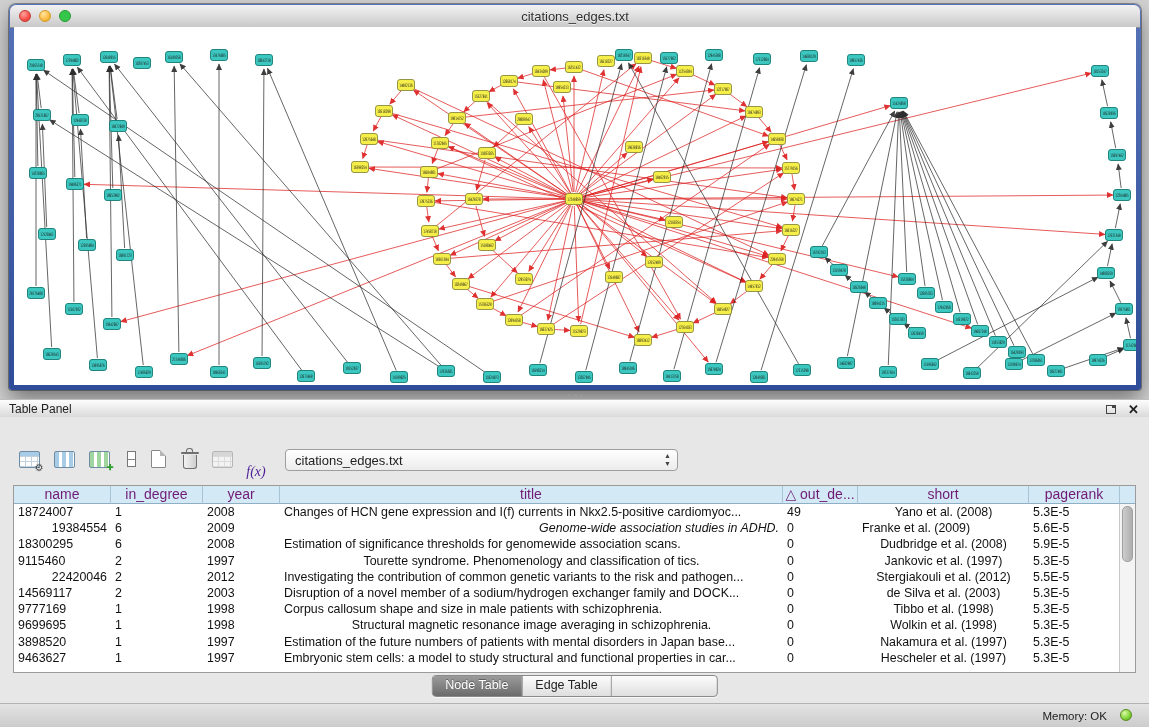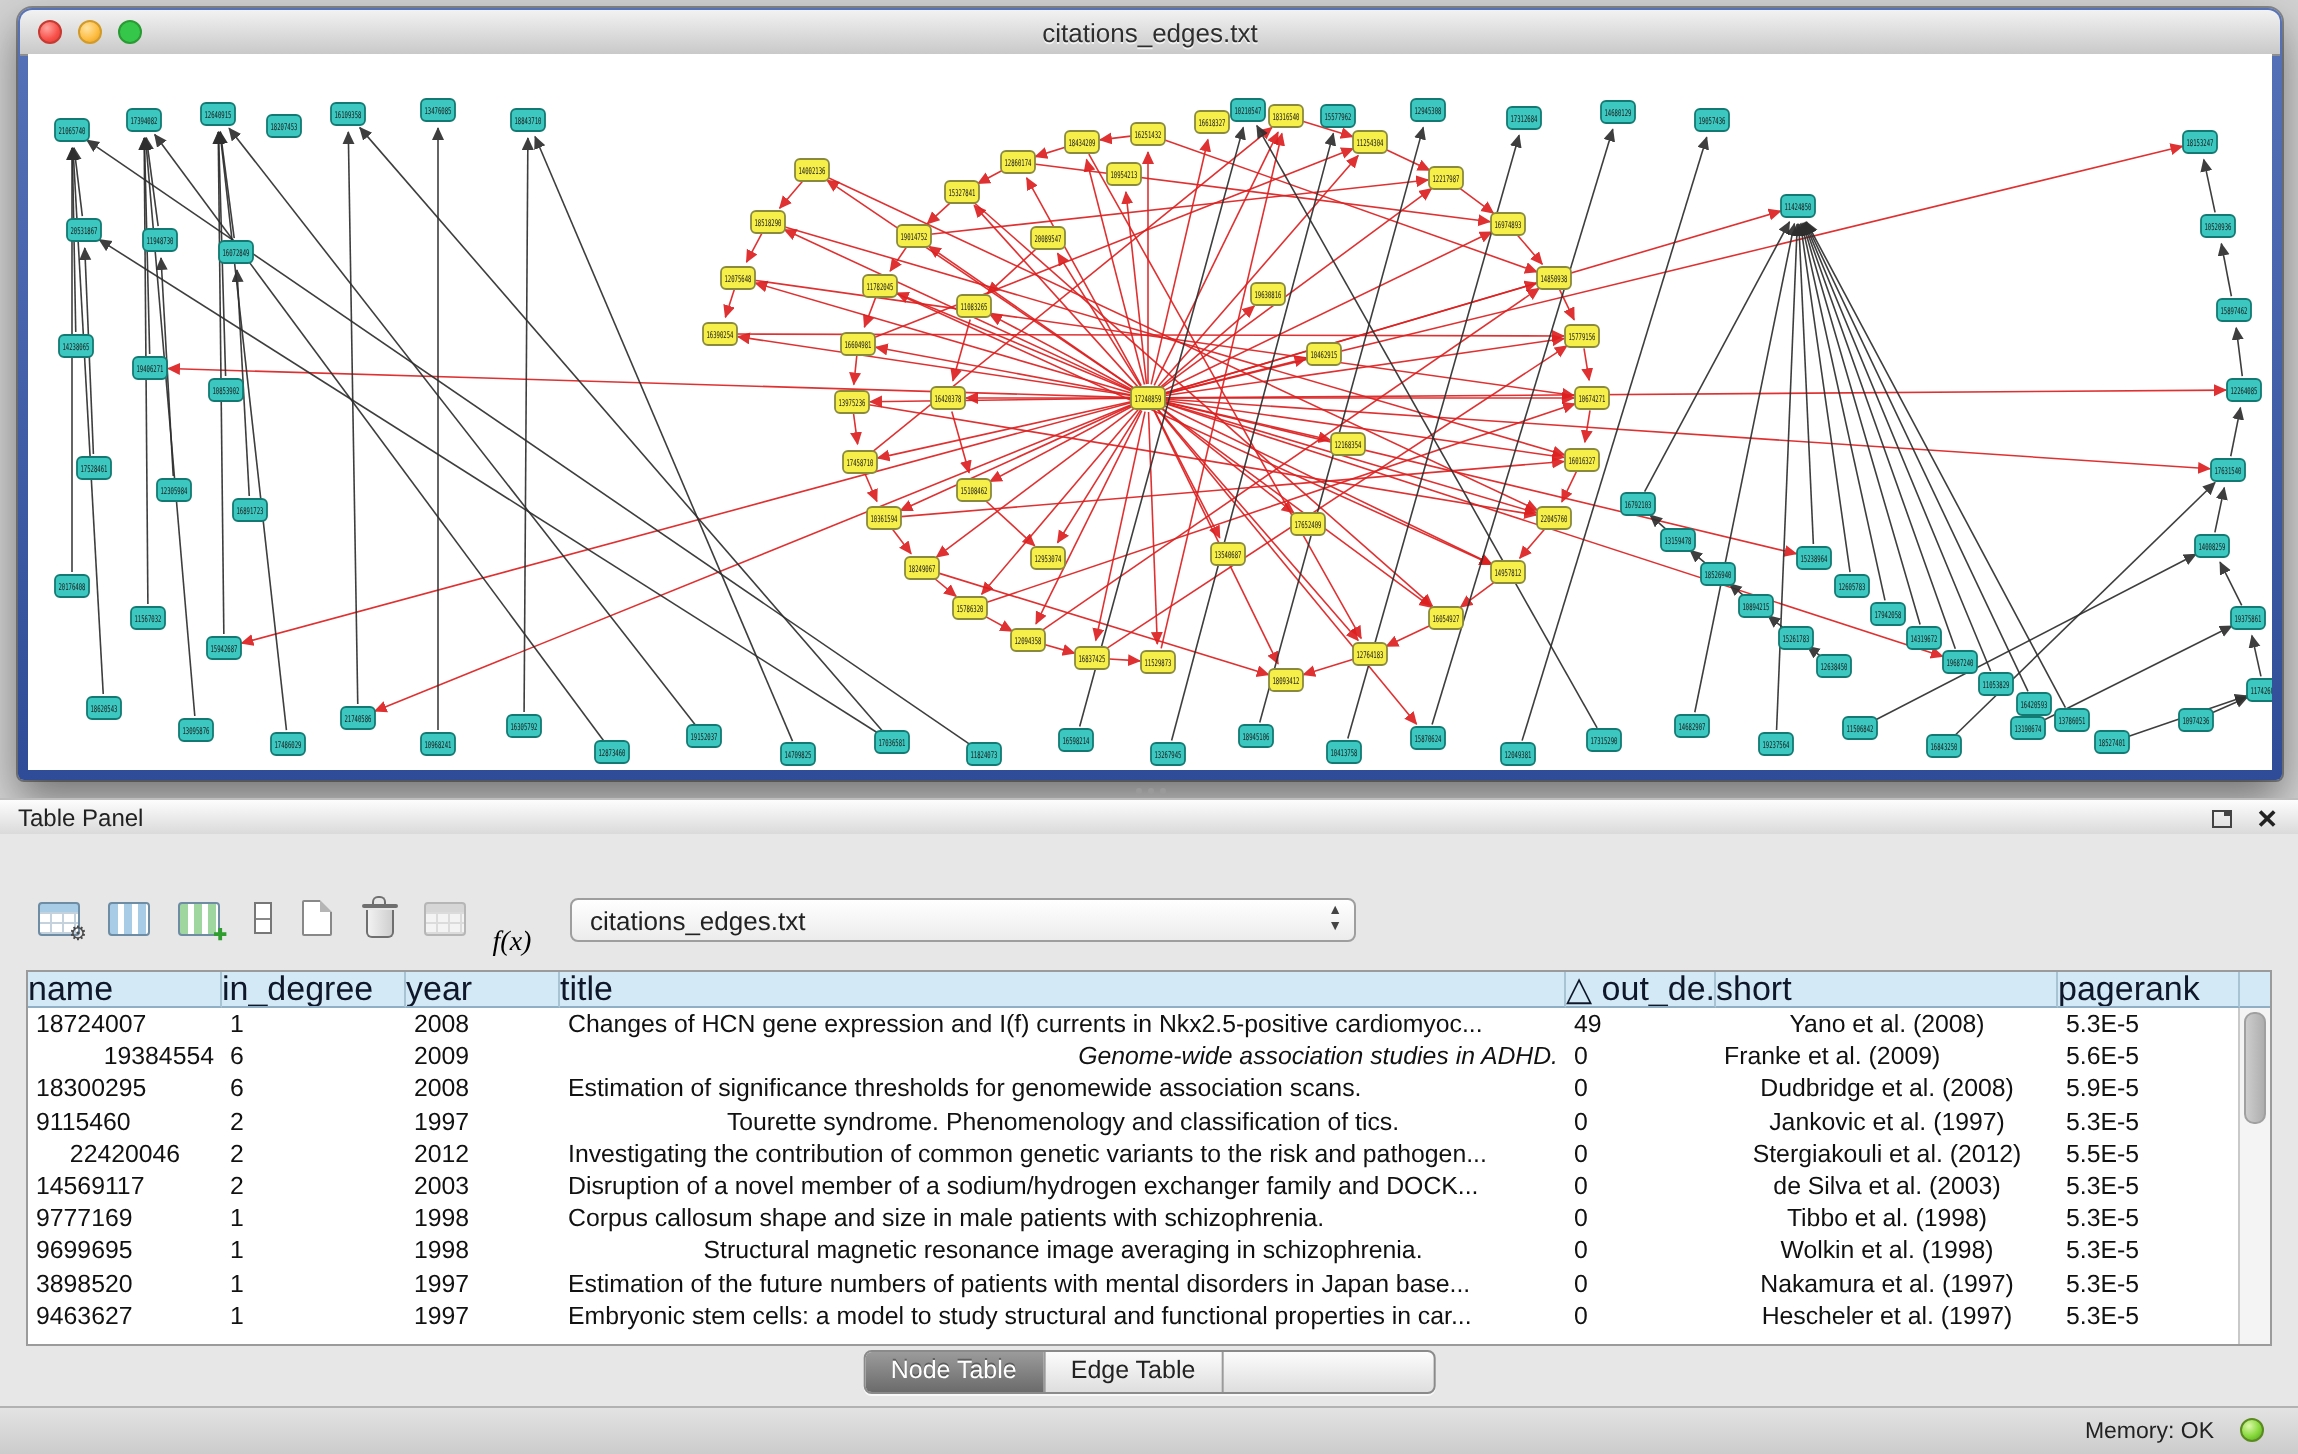--- a/index.html
+++ b/index.html
@@ -63,35 +63,35 @@
   .mt.green{background-image:repeating-linear-gradient(90deg,#9fd69f 0 4px,#fff 4px 7px);}
   .mt.green:after{content:"✚";position:absolute;right:-5px;bottom:-5px;font-size:8px;font-weight:bold;color:#2f9e2f;}
   .mt.gray{filter:grayscale(1);opacity:.5;}
   .ri{width:9px;height:16px;border:1px solid #777;background:#fff;box-sizing:border-box;}
   .ri i{display:block;height:1px;background:#888;margin-top:7px;}
   .doc{width:13px;height:16px;background:#fff;border:1px solid #888;border-radius:1px;position:relative;}
   .doc:after{content:"";position:absolute;top:-1px;right:-1px;border:3px solid;border-color:#e7e7e7 #e7e7e7 #b5b5b5 #b5b5b5;}
   .trash{width:12px;height:13px;border:1px solid #6f6f6f;border-top:none;border-radius:0 0 3px 3px;background:linear-gradient(90deg,#f2f2f2,#cfcfcf);position:relative;margin-top:5px;}
   .trash:before{content:"";position:absolute;top:-3px;left:-3px;right:-3px;height:2px;background:#6f6f6f;border-radius:1px;}
   .trash:after{content:"";position:absolute;top:-7px;left:2px;width:5px;height:3px;border:1px solid #6f6f6f;border-bottom:none;border-radius:3px 3px 0 0;}
-  .fx{font-family:"Liberation Serif",serif;font-style:italic;font-size:14px;color:#000000;margin-top:25px;}
+  .fx{font-family:"Liberation Serif",serif;font-style:italic;font-size:14px;color:#4c1d95;margin-top:25px;}
   .combo{
     position:absolute;left:285px;top:32px;width:393px;height:22px;box-sizing:border-box;
     background:linear-gradient(#ffffff,#ececec);border:1px solid #9e9e9e;border-radius:4px;
     font-size:13px;color:#222;display:flex;align-items:center;padding:0 22px 0 9px;
   }
   .combo .updown{position:absolute;right:6px;top:2px;display:flex;flex-direction:column;line-height:8px;font-size:7px;color:#444;}
   
   .table-wrap{
     position:absolute;left:13px;top:68px;width:1123px;height:188px;box-sizing:border-box;
     background:#fff;border:1px solid #9b9b9b;overflow:hidden;
   }
   .thead{display:flex;height:18px;background:#d3e9f5;}
   .th{box-sizing:border-box;border-right:1px solid #a8c4d4;border-bottom:1px solid #8fb0c4;
-      font-size:17px;color:#0f172a;line-height:17px;overflow:hidden;white-space:nowrap;}
+      font-size:14px;color:#701a75;text-align:center;line-height:17px;overflow:hidden;white-space:nowrap;}
   .th.stub{border-right:none;}
   .tbody{position:relative;}
   .tr{display:flex;height:16.2px;align-items:center;width:1106px;}
   .td{box-sizing:border-box;font-size:12.4px;color:#111;padding:0 4px;overflow:hidden;white-space:nowrap;}
   .vscroll{position:absolute;right:0;top:18px;bottom:0;width:15px;background:#f4f4f4;border-left:1px solid #c9c9c9;}
   .vthumb{position:absolute;left:2px;top:2px;width:9px;height:54px;background:linear-gradient(90deg,#cdcdcd,#aeaeae);border-radius:5px;border:1px solid #a0a0a0;}
   
   .tabs{
     position:absolute;left:50%;transform:translateX(-50%);top:258px;display:flex;height:20px;
     border:1px solid #8a8a8a;border-radius:4px;overflow:hidden;
@@ -866,21 +866,21 @@
         <div class="tr">
           <div class="td" style="width: 97px; text-align: left;">9115460</div>
           <div class="td" style="width: 92px; text-align: left;">2</div>
           <div class="td" style="width: 77px; text-align: left;">1997</div>
           <div class="td" style="width: 503px; text-align: center;">Tourette syndrome. Phenomenology and classification of tics.</div>
           <div class="td" style="width: 75px; text-align: left;">0</div>
           <div class="td" style="width: 171px; text-align: center;">Jankovic et al. (1997)</div>
           <div class="td" style="width: 91px; text-align: left;">5.3E-5</div>
         </div>
         <div class="tr">
-          <div class="td" style="width: 97px; text-align: center;">22420046</div>
+          <div class="td" style="width: 97px; text-align: right;">22420046</div>
           <div class="td" style="width: 92px; text-align: left;">2</div>
           <div class="td" style="width: 77px; text-align: left;">2012</div>
           <div class="td" style="width: 503px; text-align: left;">Investigating the contribution of common genetic variants to the risk and pathogen...</div>
           <div class="td" style="width: 75px; text-align: left;">0</div>
           <div class="td" style="width: 171px; text-align: center;">Stergiakouli et al. (2012)</div>
           <div class="td" style="width: 91px; text-align: left;">5.5E-5</div>
         </div>
         <div class="tr">
           <div class="td" style="width: 97px; text-align: left;">14569117</div>
           <div class="td" style="width: 92px; text-align: left;">2</div>

